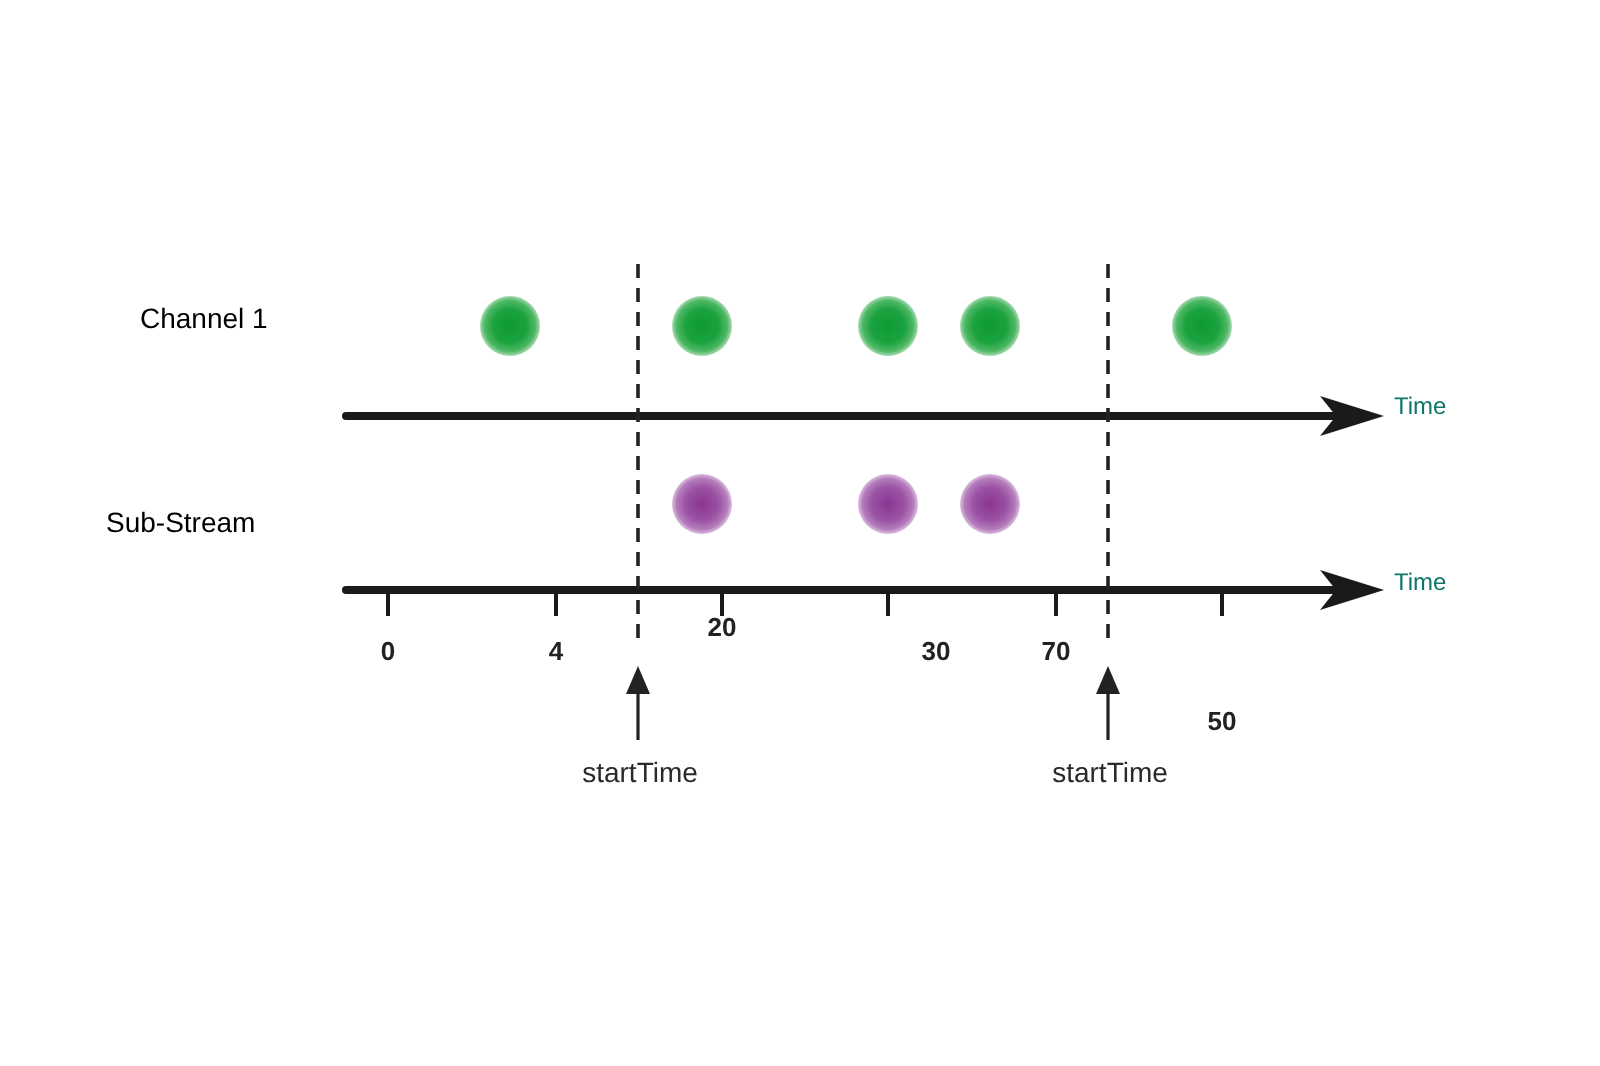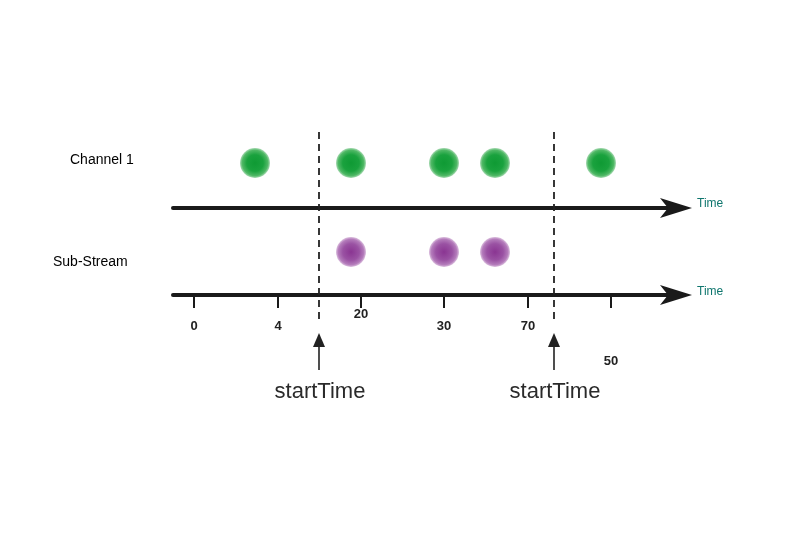--- a/index.html
+++ b/index.html
@@ -1,20 +1,20 @@
 <!DOCTYPE html>
 <html><head>
 <meta charset="utf-8">
 <style>
   html, body { margin: 0; padding: 0; background: #ffffff; }
   body { width: 800px; height: 533px; position: relative; overflow: hidden; font-family: "Liberation Sans", sans-serif; color: #222; }
   .label { position: absolute; font-size: 14px; color: #000000; white-space: nowrap; }
   .tick-label { position: absolute; font-size: 13px; font-weight: bold; color: #222; transform: translateX(-50%); }
   .axis-label { position: absolute; font-size: 12px; color: #0f766e; }
-  .marker-label { position: absolute; font-size: 22px; color: #2a2a2a; transform: translateX(-50%); white-space: nowrap; }
+  .marker-label { position: absolute; font-size: 14px; color: #2a2a2a; transform: translateX(-50%); white-space: nowrap; }
   svg { position: absolute; left: 0; top: 0; }
 </style>
 </head>
 <body>
 
 <svg width="800" height="533">
   <defs>
     <radialGradient id="gGreen" cx="50%" cy="50%" r="50%">
       <stop offset="0%" stop-color="#0f9a34"></stop>
       <stop offset="55%" stop-color="#1aa23e"></stop>
@@ -76,18 +76,18 @@
 
 <div class="label" style="left:70px; top:151px;">Channel 1</div>
 <div class="label" style="left:53px; top:253px;">Sub-Stream</div>
 
 <div class="axis-label" style="left:697px; top:196px;">Time</div>
 <div class="axis-label" style="left:697px; top:284px;">Time</div>
 
 <div class="tick-label" style="left:194px; top:318px;">0</div>
 <div class="tick-label" style="left:278px; top:318px;">4</div>
 <div class="tick-label" style="left:361px; top:306px;text-align:right;">20</div>
-<div class="tick-label" style="left:444px; top:318px;">30</div>
+<div class="tick-label" style="left:468px; top:318px;">30</div>
 <div class="tick-label" style="left:528px; top:318px;">70</div>
 <div class="tick-label" style="left:611px; top:318px;margin-top:35px;">50</div>
 
 <div class="marker-label" style="left:320px; top:378px;">startTime</div>
 <div class="marker-label" style="left:555px; top:378px;">startTime</div>
 
 </body></html>

